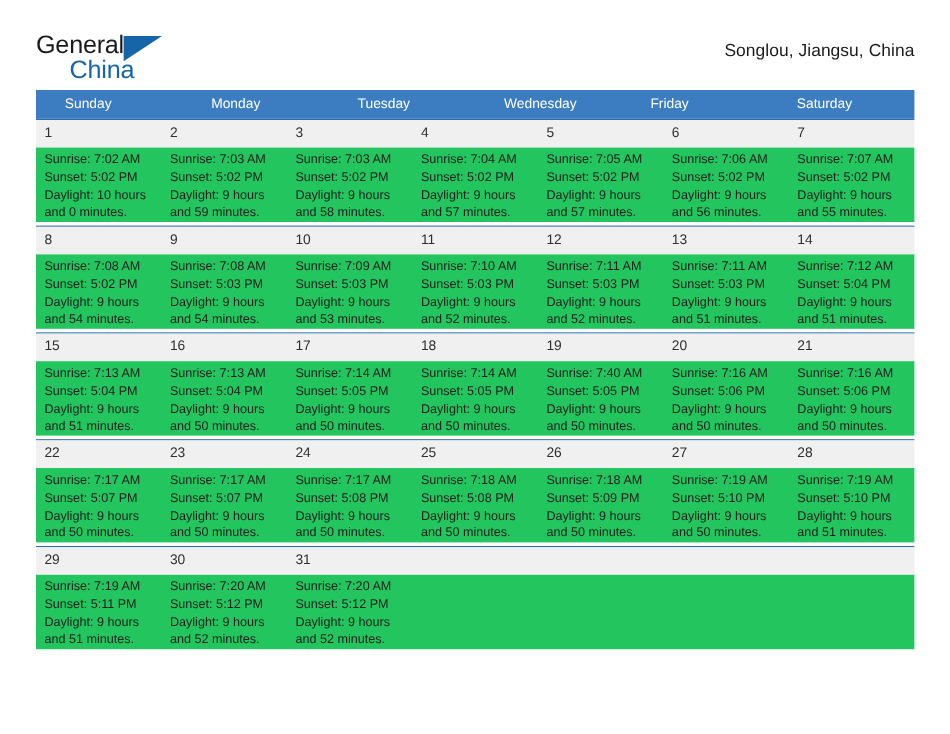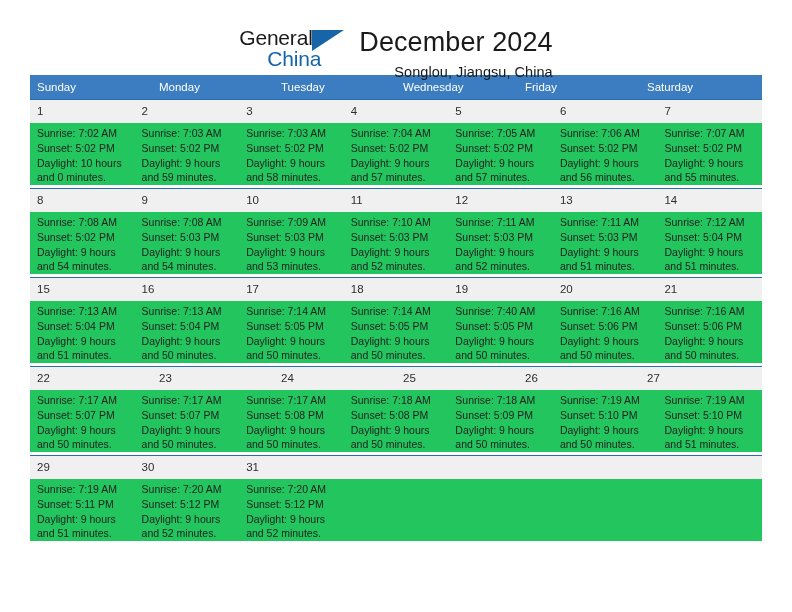--- a/index.html
+++ b/index.html
@@ -19,21 +19,21 @@
     width: 792px;
     height: 612px;
     box-sizing: border-box;
     padding: 0 30px;
   }
 
   
   .header {
     display: flex;
     align-items: flex-start;
-    justify-content: center;
+    justify-content: space-between;
     padding-top: 26px;
     height: 72px;
     box-sizing: border-box;
   }
   .brand {
     position: relative;
     width: 120px;
     height: 50px;
   }
   .brand-general {
@@ -88,21 +88,21 @@
   }
   .dow-row {
     display: flex;
     background: #3b7dc0;
   }
   .dow-cell {
     flex: 1 1 0;
     box-sizing: border-box;
     color: #ffffff;
     font-size: 11.5px;
-    padding: 5px 0 5px 7px;
+    padding: 5px 0 5px 24px;
     line-height: 1.25;
   }
 
   .week {
     position: relative;
     border-top: 1.5px solid #2b6cad;
     height: 89px;
     box-sizing: border-box;
   }
   .week:first-of-type {
@@ -144,21 +144,20 @@
 
   <div class="header">
 
     <div class="brand">
       <span class="brand-general">General</span>
       <span class="brand-triangle"></span>
       <span class="brand-blue">China</span>
     </div>
 
     <div class="title-block">
-      <div class="cal-title">December 2024</div>
       <div class="cal-subtitle">Songlou, Jiangsu, China</div>
     </div>
 
   </div>
 
   <div class="calendar">
 
     <div class="dow-row">
       <div class="dow-cell">Sunday</div>
       <div class="dow-cell">Monday</div>
@@ -337,20 +336,21 @@
     </div>
 
     <div class="week">
       <div class="week-numbers">
         <div class="num-cell">22</div>
         <div class="num-cell">23</div>
         <div class="num-cell">24</div>
         <div class="num-cell">25</div>
         <div class="num-cell">26</div>
         <div class="num-cell">27</div>
+        <div class="num-cell">28</div>
       </div>
       <div class="week-details">
         <div class="detail-cell">
           <div class="line">Sunrise: 7:17 AM</div>
           <div class="line">Sunset: 5:07 PM</div>
           <div class="line">Daylight: 9 hours</div>
           <div class="line">and 50 minutes.</div>
         </div>
         <div class="detail-cell">
           <div class="line">Sunrise: 7:17 AM</div>

